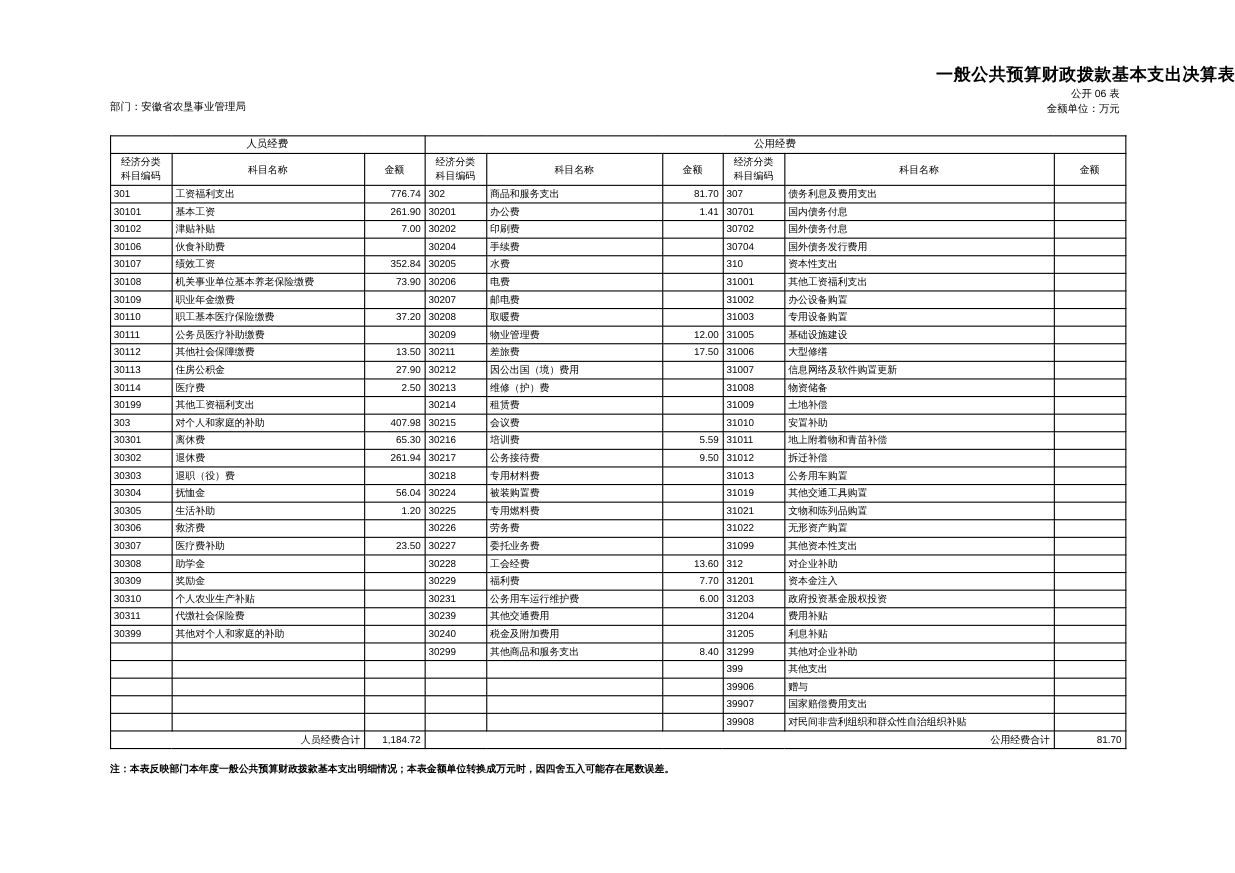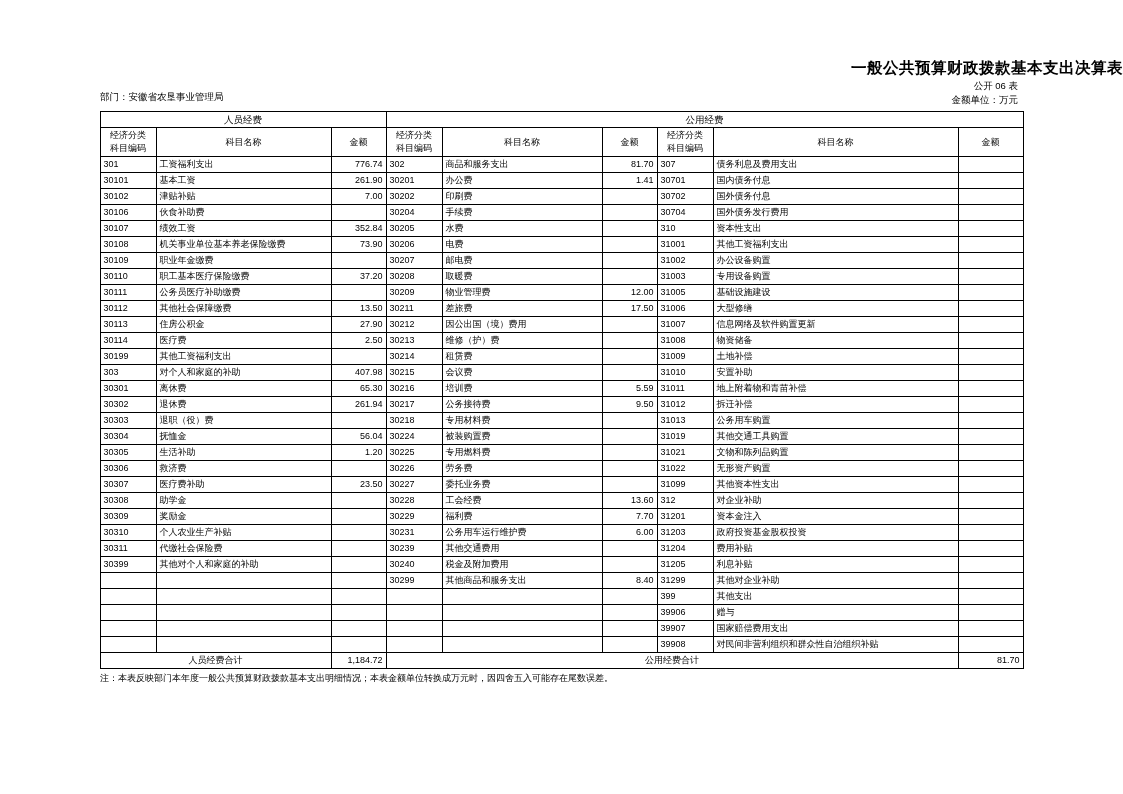--- a/index.html
+++ b/index.html
@@ -40,21 +40,21 @@
   .right-meta {
     position: absolute;
     right: 5px;
     top: 0;
     text-align: right;
     font-size: 9.5px;
     line-height: 14px;
   }
   table.main {
     border-collapse: collapse;
-    margin: 0 auto;
+    margin: 12px auto;
     width: 923px;
     table-layout: fixed;
     font-size: 9px;
   }
   table.main td, table.main th {
     border: 1px solid #000000;
     padding: 1px 3px;
     height: 15.6px;
     line-height: 13px;
     font-weight: normal;
@@ -68,26 +68,26 @@
   }
   .col-head {
     text-align: center;
     font-size: 9px;
     height: 29px;
     line-height: 12px;
   }
   .code { text-align: left; padding-left: 3px; }
   .name { text-align: left; padding-left: 5px; }
   .amt  { text-align: right; padding-right: 4px; }
-  .total-label { text-align: center; }
+  .total-label { text-align: right; }
   .total-amt { text-align: right; padding-right: 4px; }
   .note {
     margin: 3px 100px 0 100px;
     font-size: 9px;
-    font-weight: normal;
+    font-weight: bold;
   }
   col.c1 { width: 56px; }
   col.c2 { width: 175px; }
   col.c3 { width: 55px; }
   col.c4 { width: 56px; }
   col.c5 { width: 160px; }
   col.c6 { width: 55px; }
   col.c7 { width: 56px; }
   col.c8 { width: 245px; }
   col.c9 { width: 65px; }

